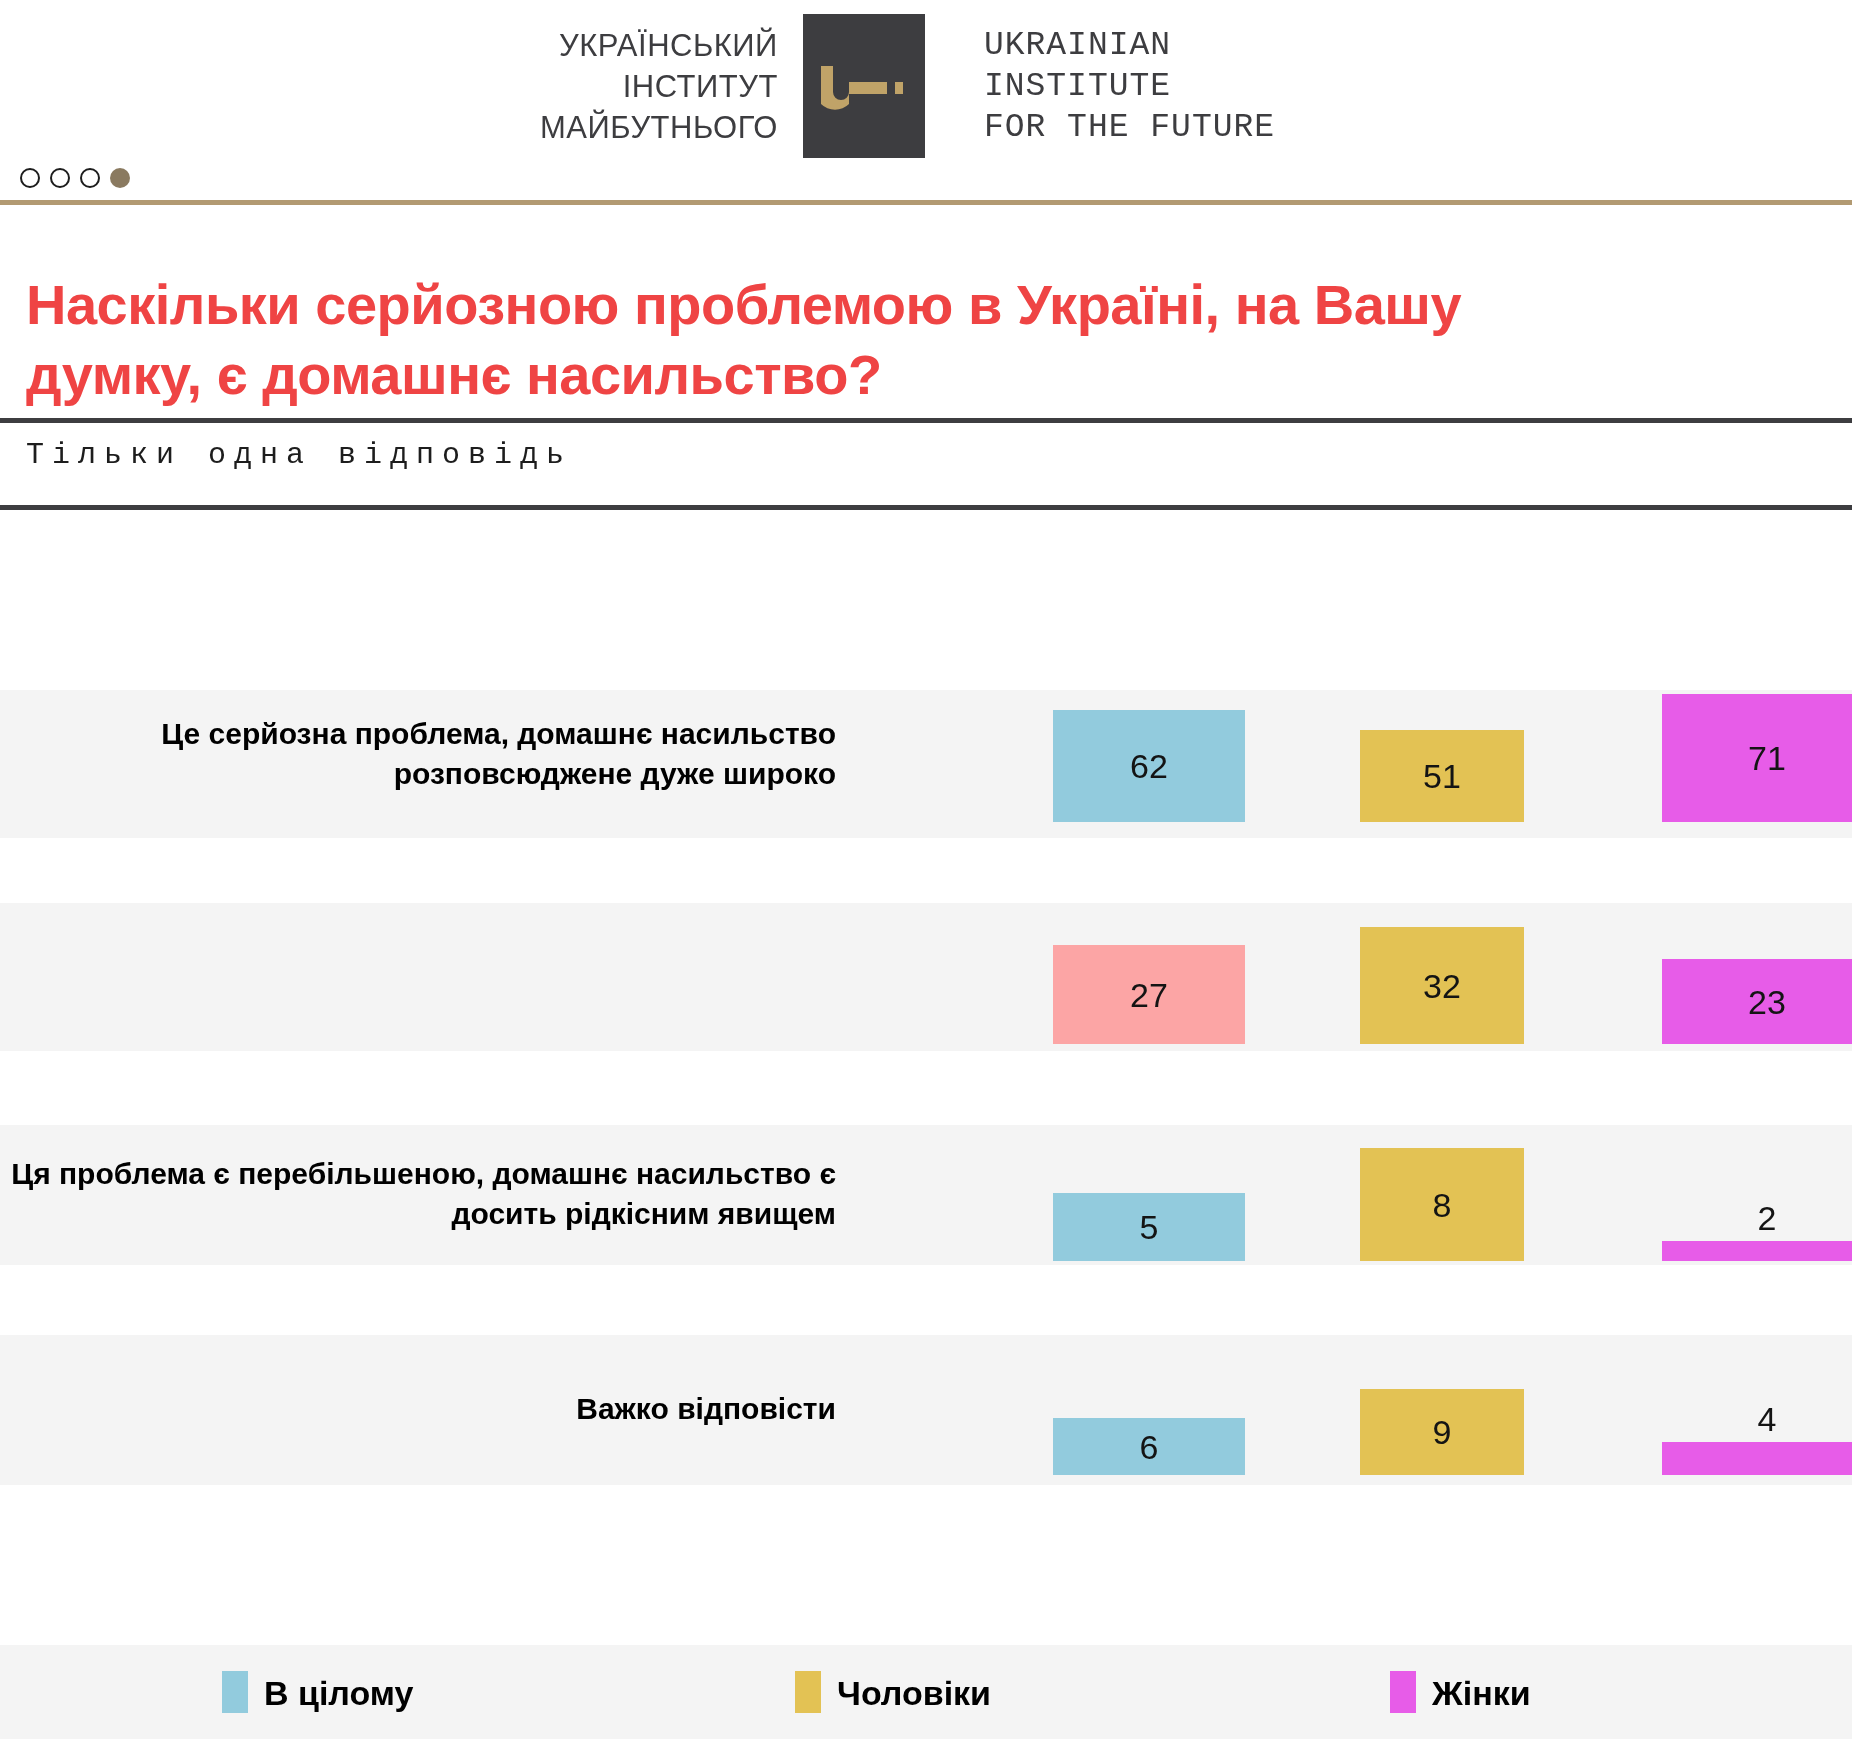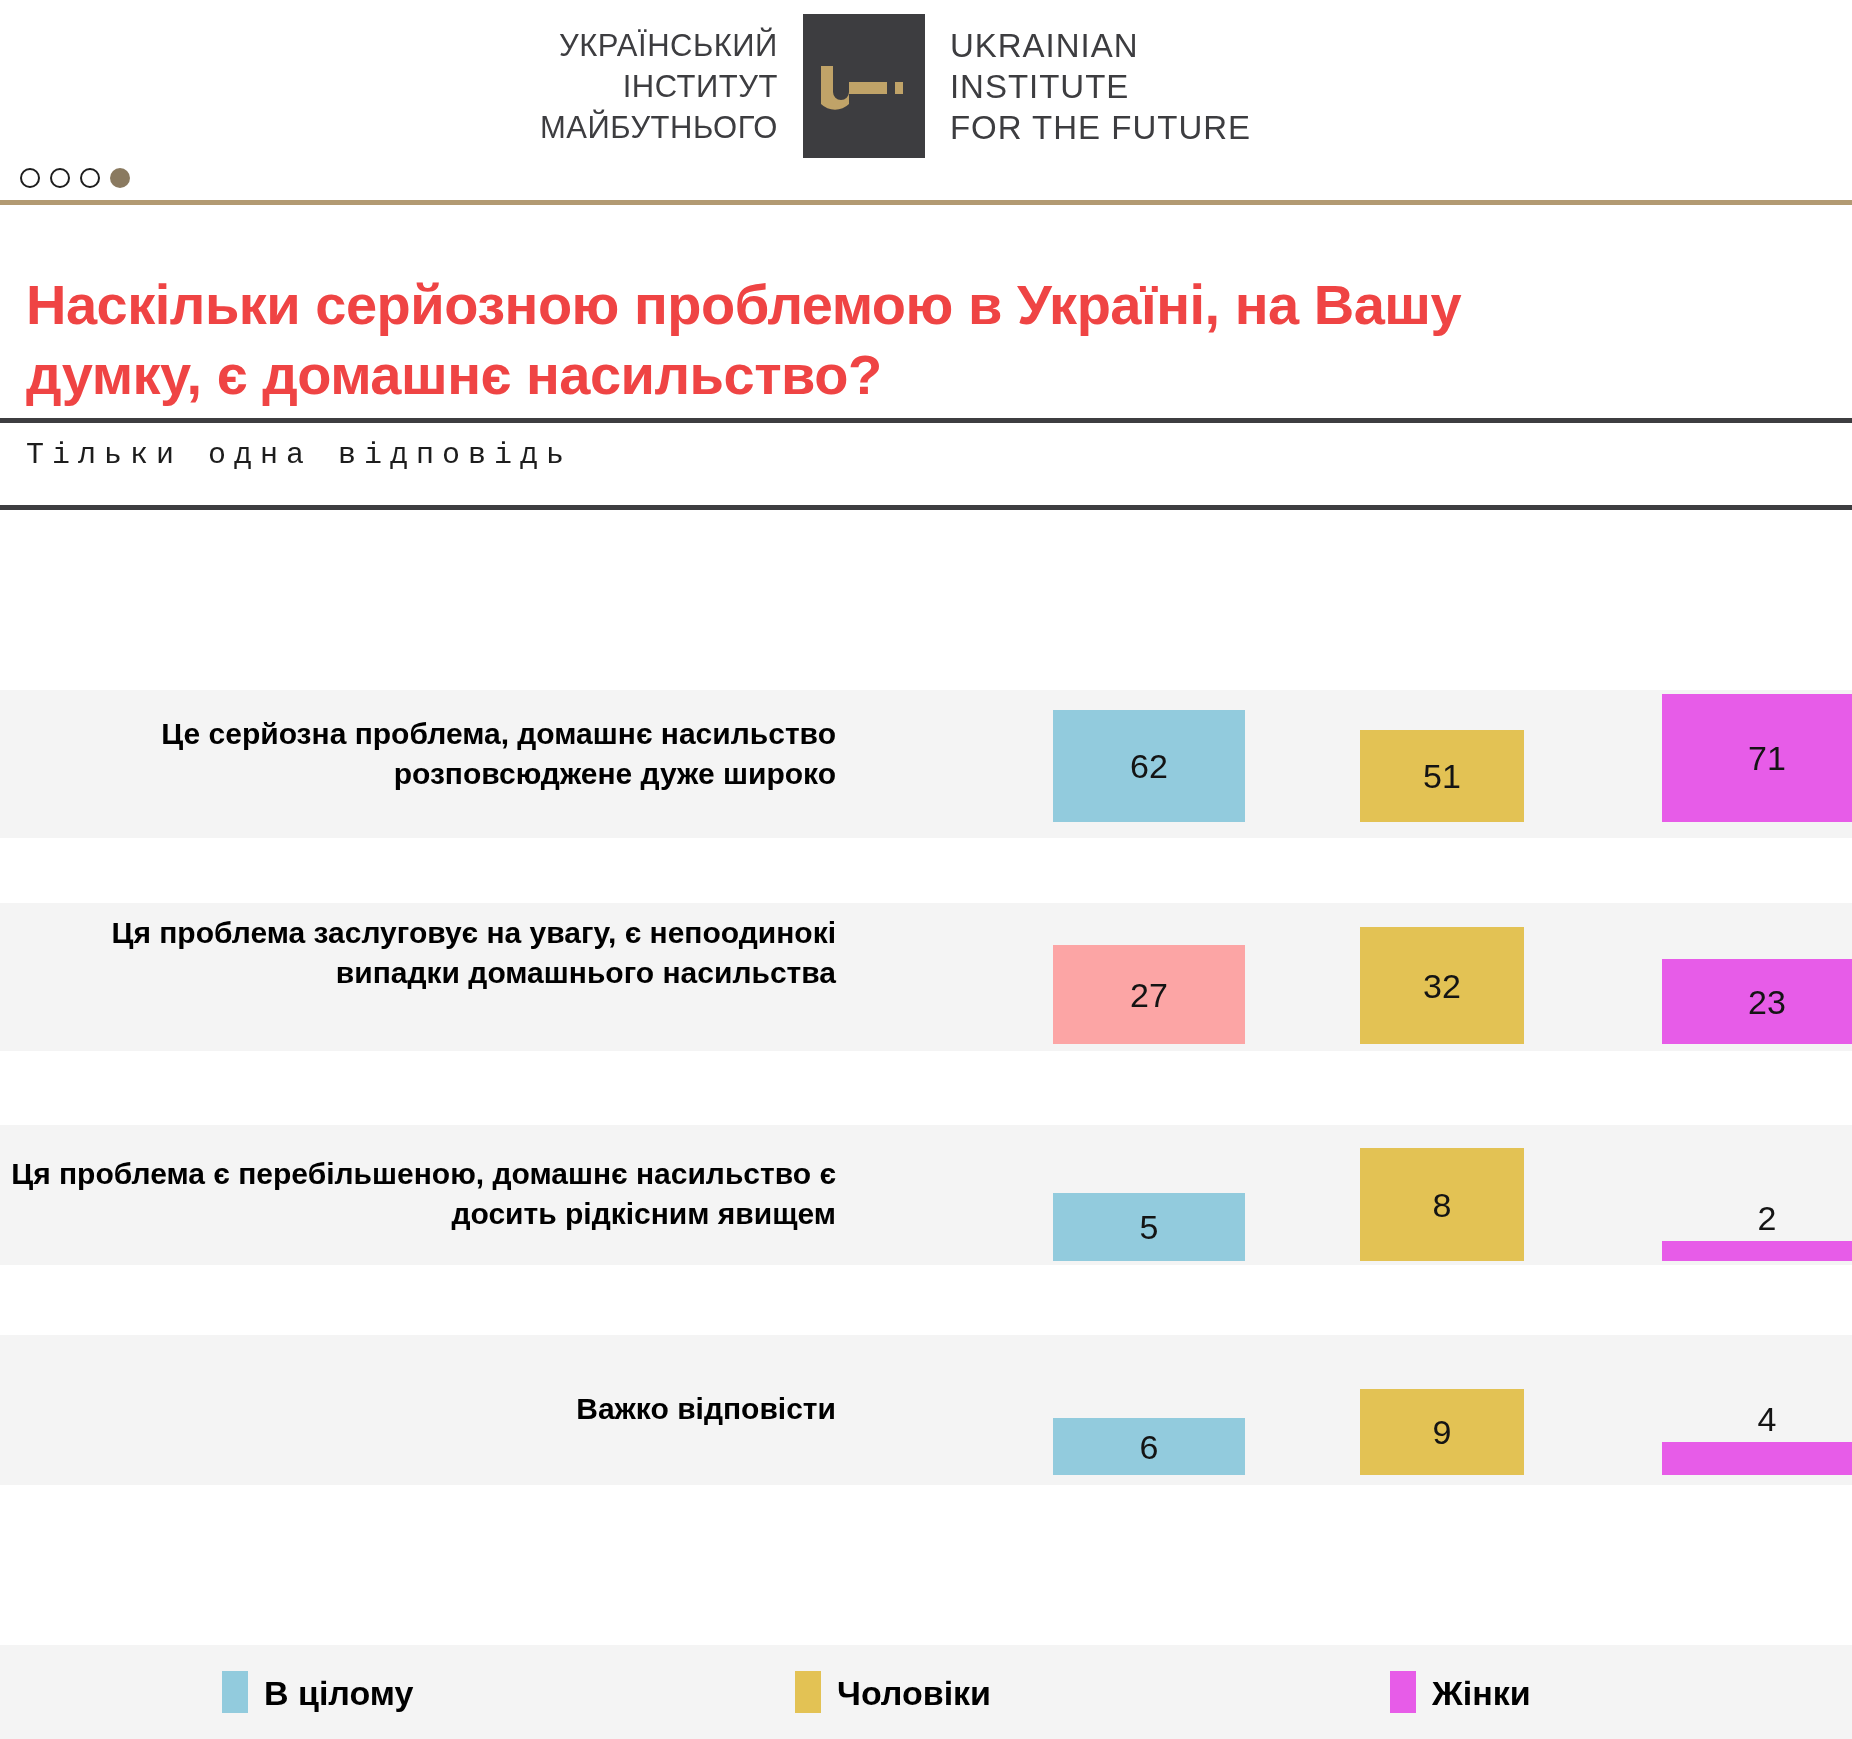--- a/index.html
+++ b/index.html
@@ -30,26 +30,27 @@
     padding-right:25px;
     text-transform:uppercase;
   }
   #logo-mark{
     width:122px;height:144px;background:#3d3d40;
     position:relative;flex:0 0 auto;
   }
   #logo-mark svg{position:absolute;left:18px;top:52px;}
   #logo-text-en{
     text-align:left;
-    font-family:Liberation Sans, sans-serif;
+    font-family:Liberation Mono, monospace;
     font-size:33px;
     line-height:41px;
     color:#3d3d40;
     padding-left:25px;
     letter-spacing:1px;
+    margin-left:34px;
   }
 
   
   #dots{
     position:absolute;left:20px;top:168px;
     display:flex;gap:10px;align-items:center;
   }
   .dot{width:20px;height:20px;border-radius:50%;box-sizing:border-box;}
   .dot.empty{border:2px solid #1d1d1d;background:transparent;}
   .dot.filled{background:#8a7a60;border:none;}
@@ -174,21 +175,20 @@
     </div>
     <div class="bar" style="left:1360px;bottom:16px;width:164px;height:92px;background:#e3c254;">
       <span class="bar-value">51</span>
     </div>
     <div class="bar" style="left:1662px;bottom:16px;width:210px;height:128px;background:#e75ce8;">
       <span class="bar-value">71</span>
     </div>
   </div>
 
   <div class="row" style="top:383px;height:148px;">
-    <div class="row-label" style="left:0;top:10px;width:836px;">Ця проблема заслуговує на увагу, є непоодинокі випадки домашнього насильства</div>
     <div class="bar" style="left:1053px;bottom:7px;width:192px;height:99px;background:#fca5a5;">
       <span class="bar-value">27</span>
     </div>
     <div class="bar" style="left:1360px;bottom:7px;width:164px;height:117px;background:#e3c254;">
       <span class="bar-value">32</span>
     </div>
     <div class="bar" style="left:1662px;bottom:7px;width:210px;height:85px;background:#e75ce8;">
       <span class="bar-value">23</span>
     </div>
   </div>

